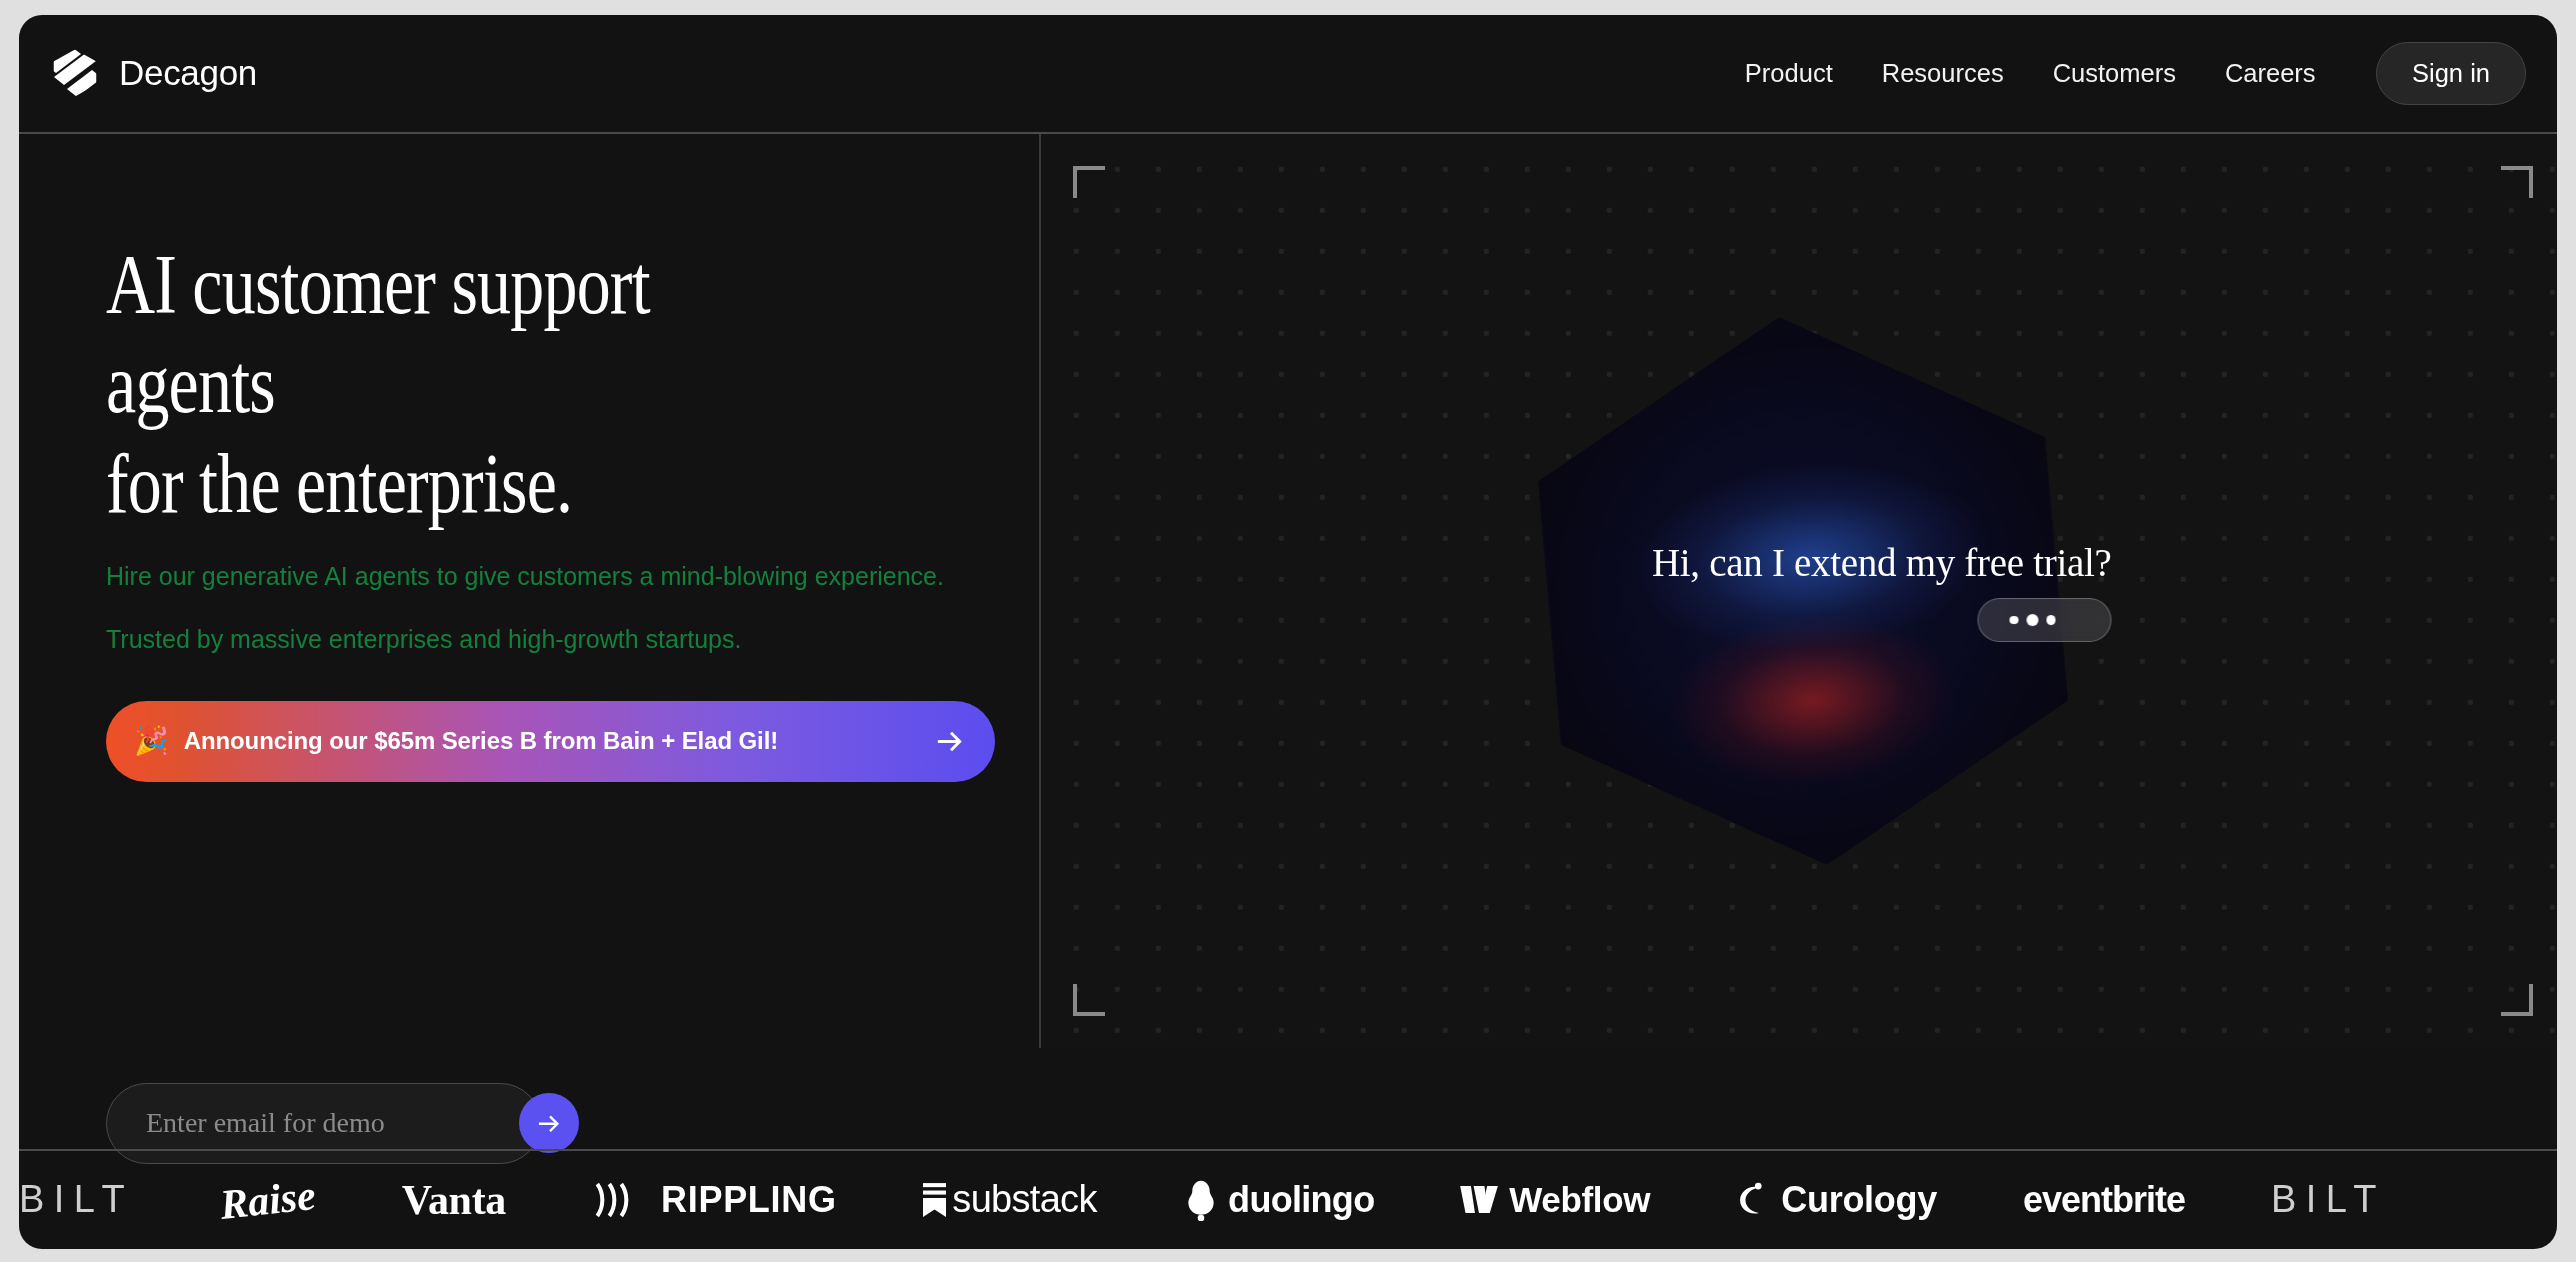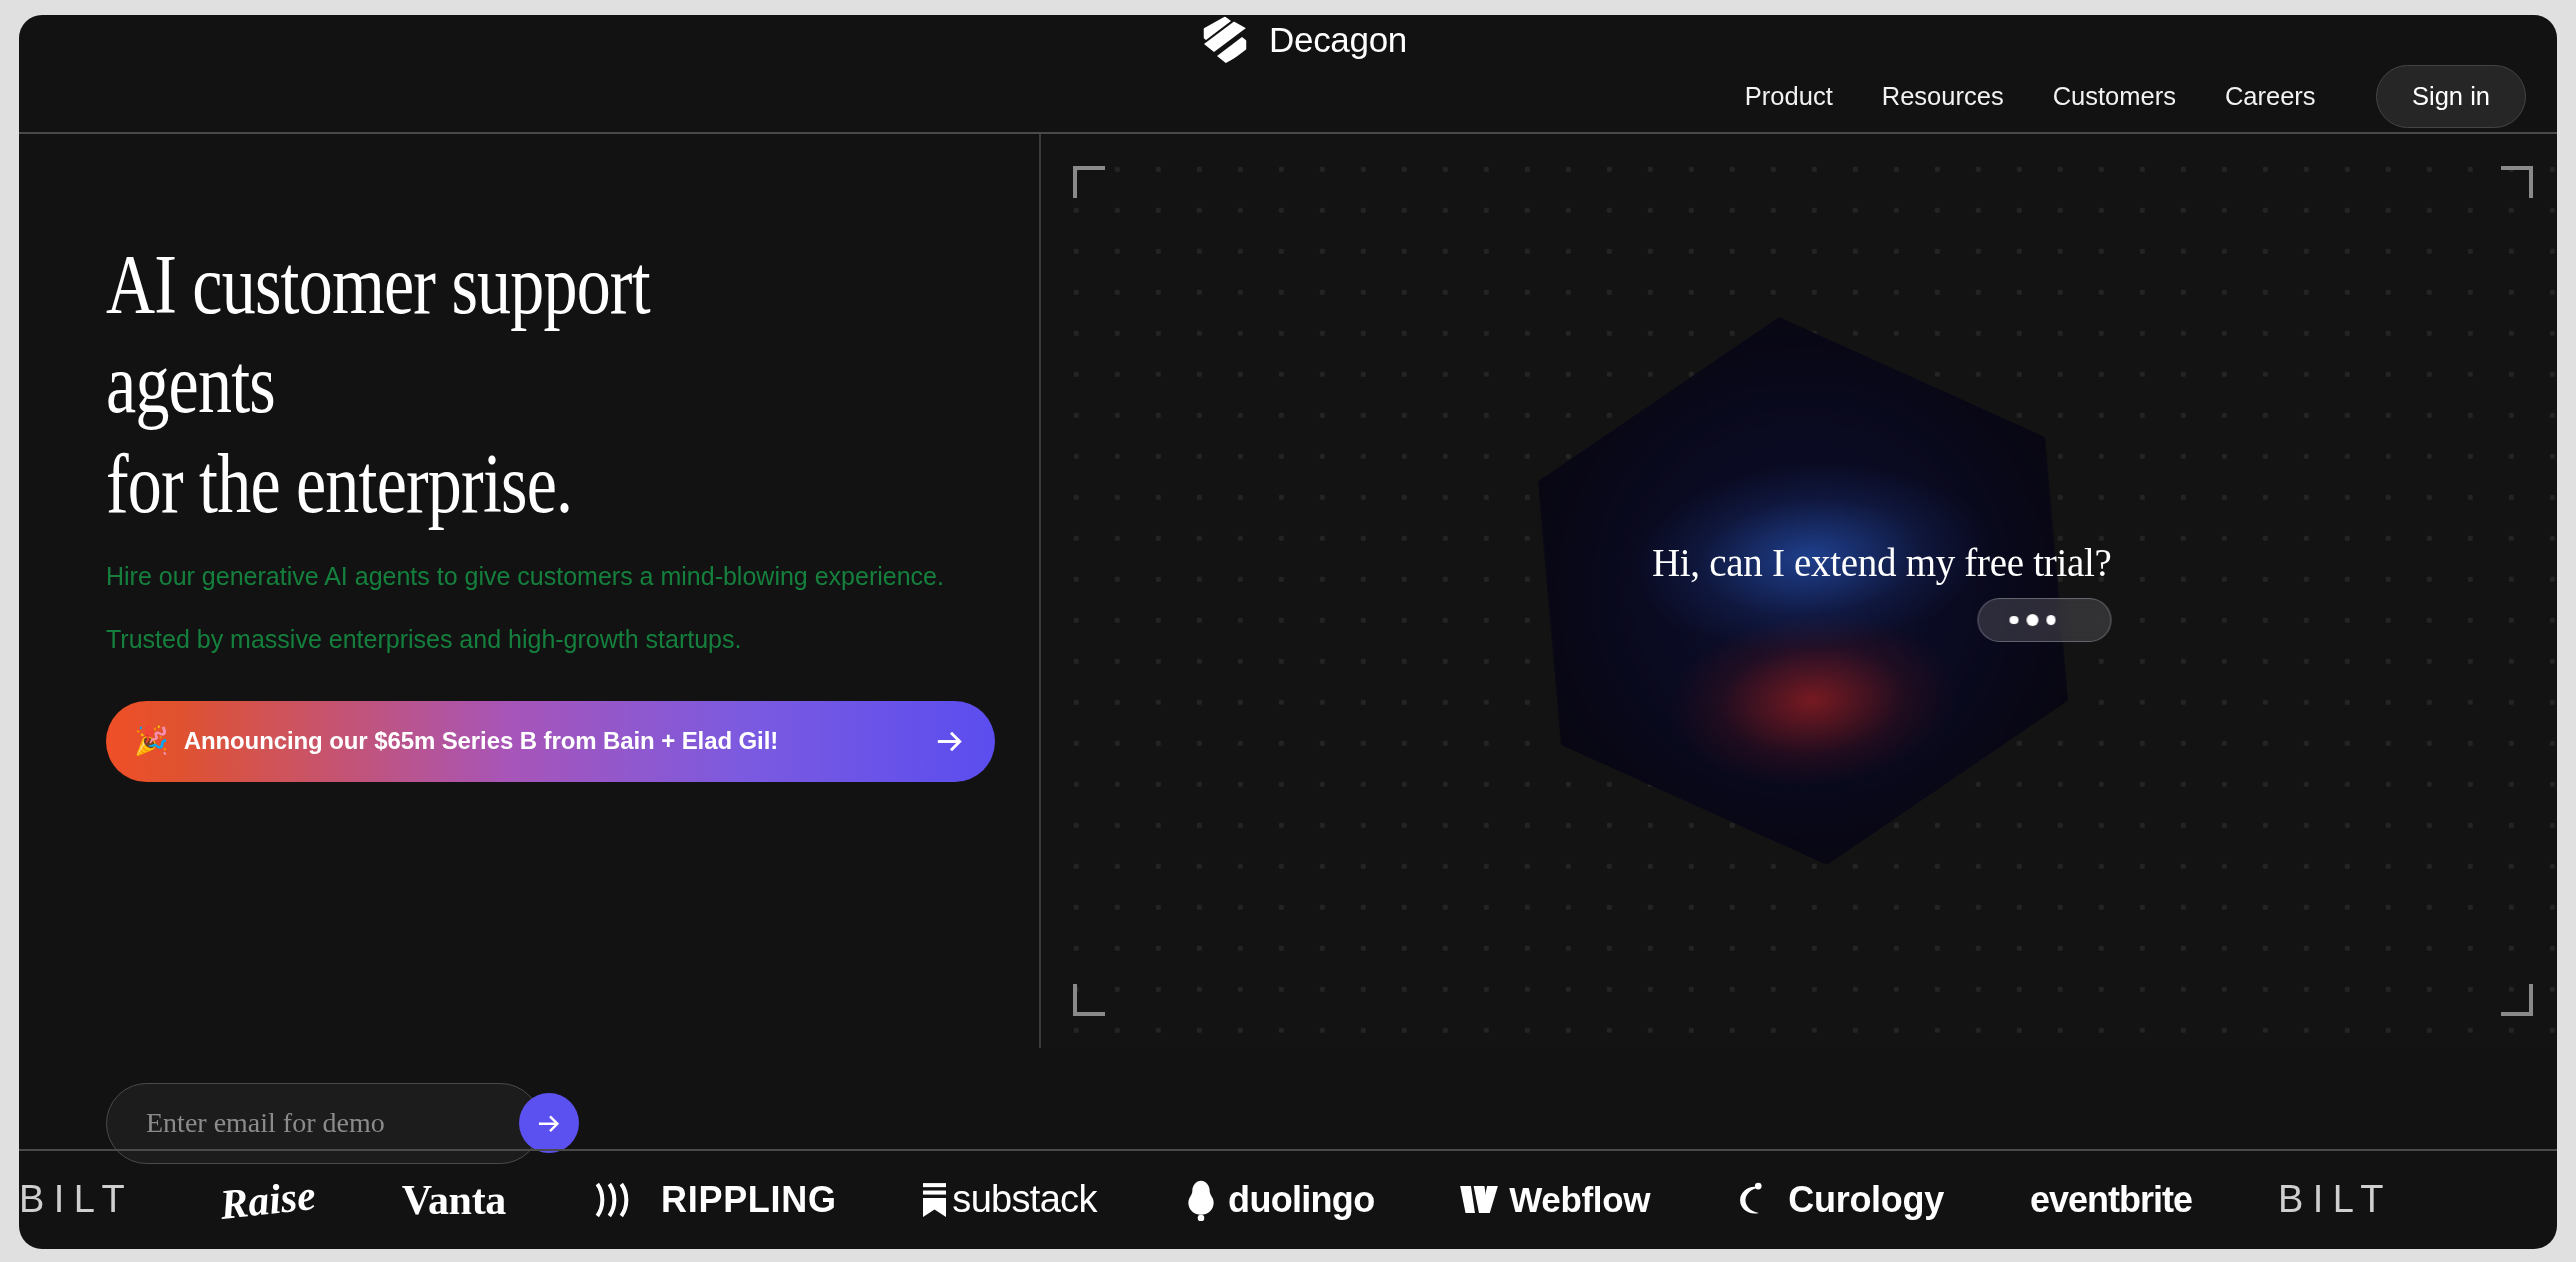--- a/index.html
+++ b/index.html
@@ -15,21 +15,20 @@
     background:#121212;
     border-radius:23px;
     overflow:hidden;
   }
 
   
   .header {
     position:absolute; left:0; top:0; width:100%; height:119px;
     display:flex; align-items:center;
     border-bottom:2px solid #4a4a4a;
-    flex-direction:column;
   }
   .brand {
     display:flex; align-items:center; gap:19px;
     margin-left:31px;
   }
   .brand-mark { width:50px; height:50px; display:block; }
   .brand-name {
     color:#ffffff; font-size:35px; font-weight:400;
     letter-spacing:-0.3px; white-space:nowrap;
   }
@@ -198,21 +197,21 @@
     flex:0 0 auto;
     height:60px;
   }
   .lg-bilt   { font-size:38px; letter-spacing:9.4px; font-weight:300; color:#cfcfcf; }
   .lg-raise  { font-family:"Liberation Serif", serif; font-size:42px; font-style:italic; font-weight:700; transform:rotate(-6deg); }
   .lg-vanta  { font-family:"Liberation Serif", serif; font-size:42px; font-weight:700; letter-spacing:-0.3px;text-align:right; }
   .lg-rippling{ font-size:36px; font-weight:700; letter-spacing:0.7px; display:flex; align-items:center; gap:29px; }
   .lg-substack{ font-size:38px; font-weight:400; letter-spacing:-0.7px; display:flex; align-items:center; gap:6.7px; }
   .lg-duolingo{ font-size:36px; font-weight:700; letter-spacing:-0.7px; display:flex; align-items:center; gap:9.4px; }
   .lg-webflow{ font-size:35px; font-weight:600; letter-spacing:-0.3px; display:flex; align-items:center; gap:10.7px; }
-  .lg-curology{ font-size:36px; font-weight:600; letter-spacing:-0.3px; display:flex; align-items:center; gap:25px; }
+  .lg-curology{ font-size:36px; font-weight:600; letter-spacing:-0.3px; display:flex; align-items:center; gap:18px; }
   .lg-eventbrite{ font-size:36px; font-weight:700; letter-spacing:-1px; }
   .gap { flex:0 0 86px; }
 </style>
 </head>
 <body>
 
 <div class="page">
 
   <header class="header">
     <div class="brand">

